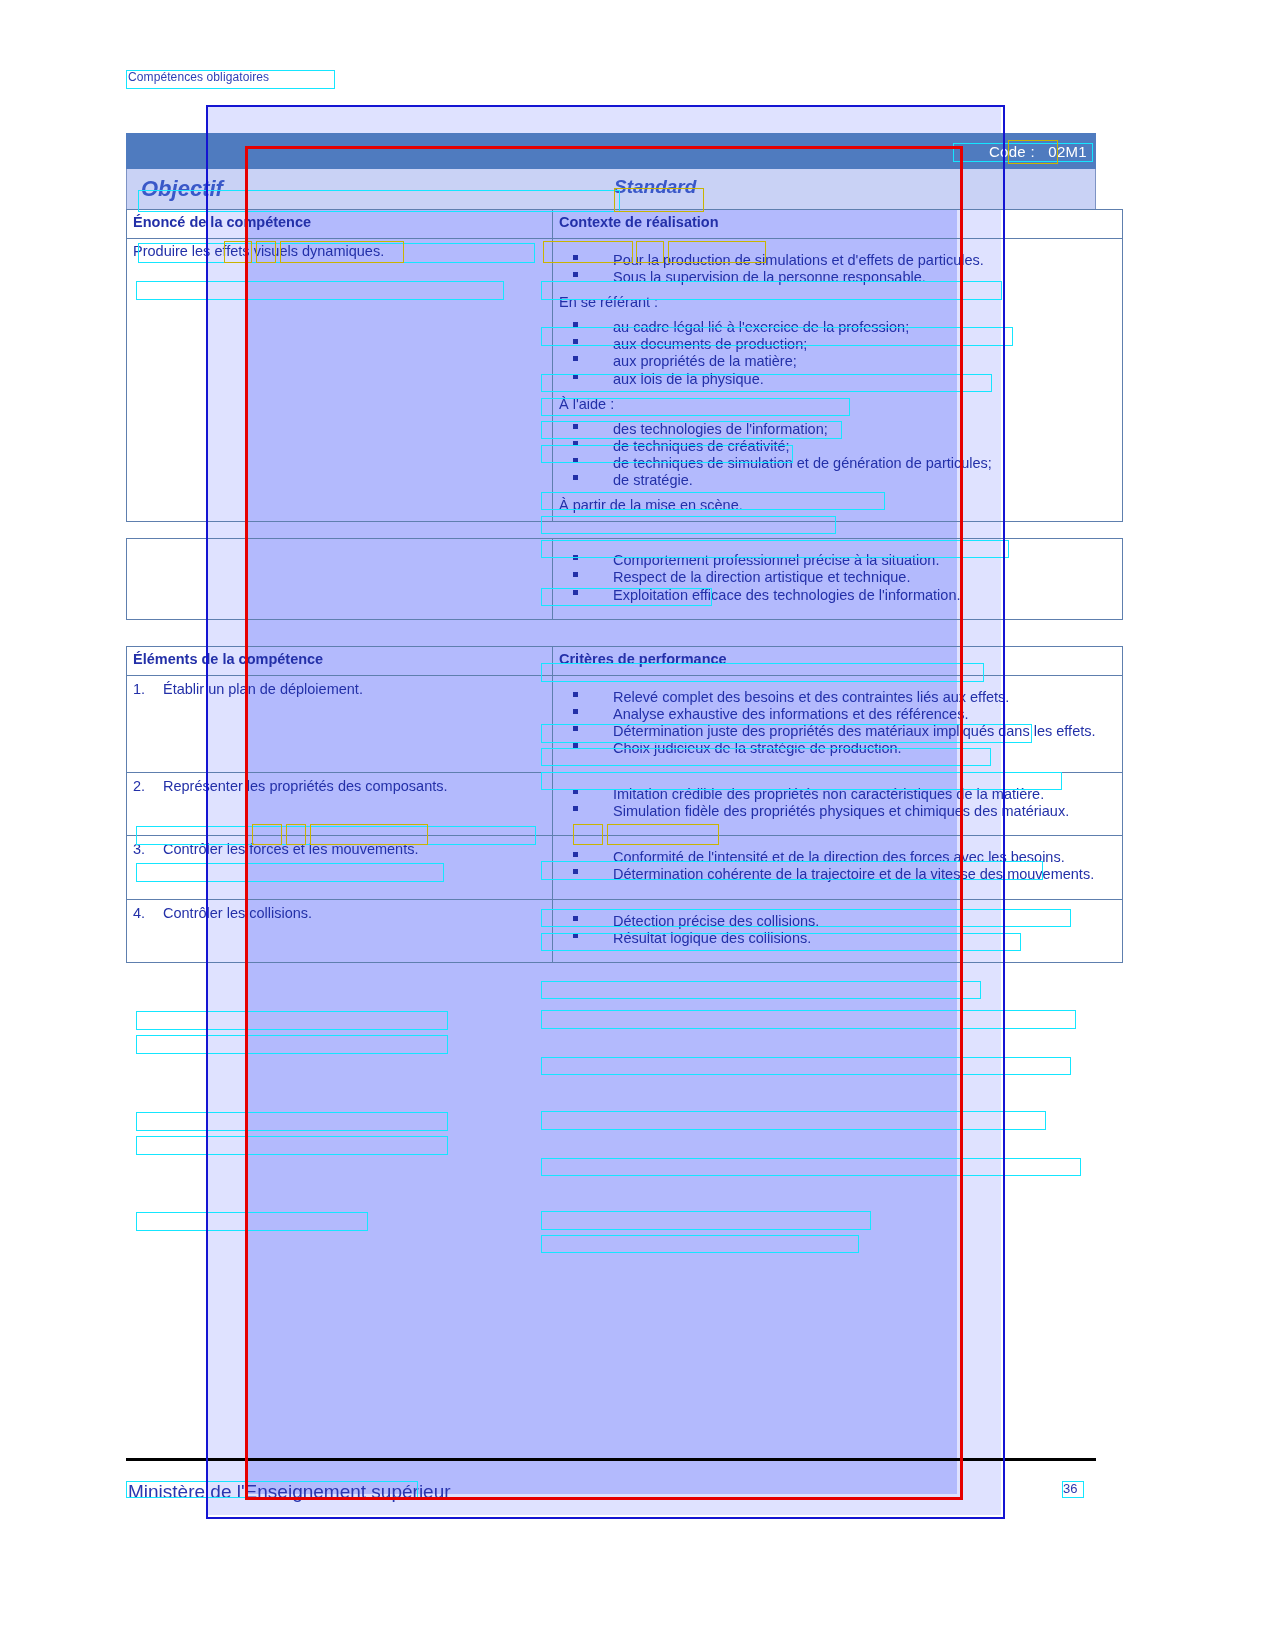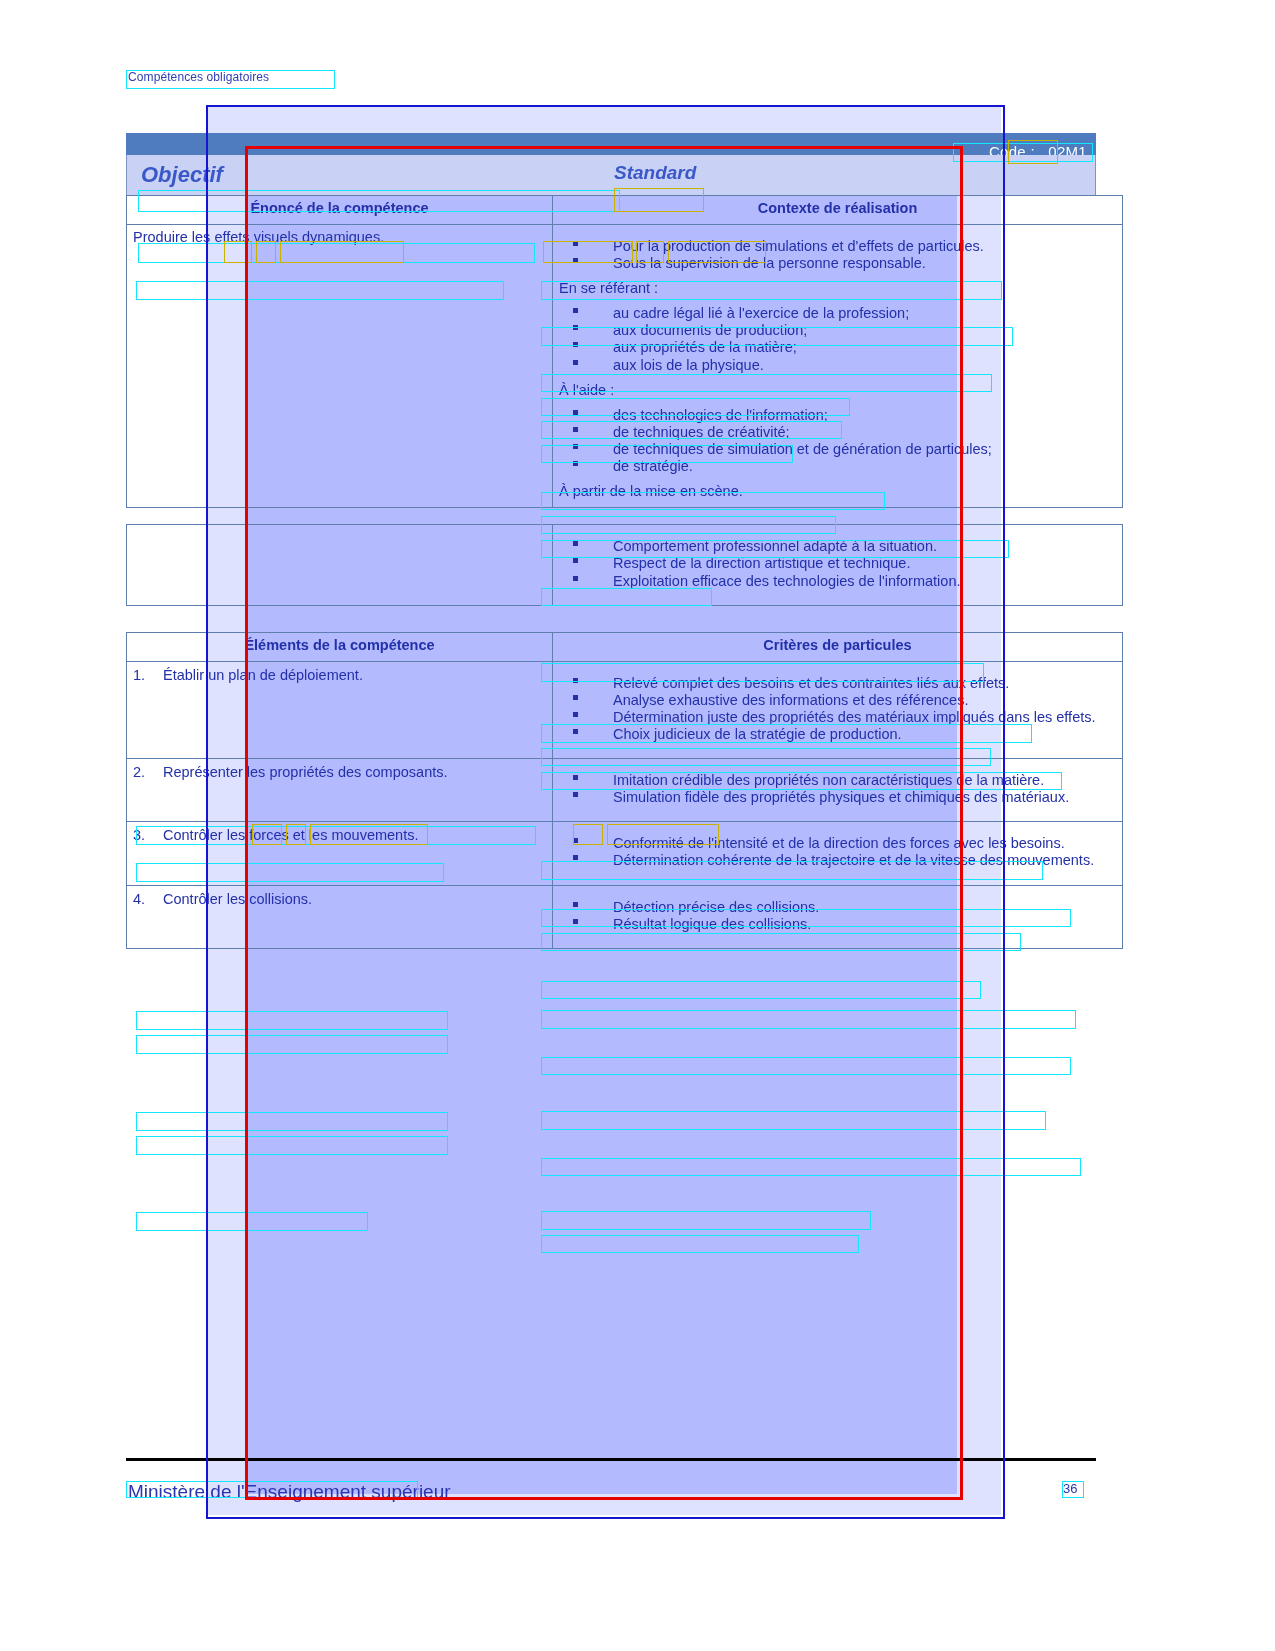--- a/index.html
+++ b/index.html
@@ -27,21 +27,21 @@
 
   
   .doc-title{
     position:absolute;left:128px;top:70px;
     font-size:12px;color:#2c3fb5;letter-spacing:.1px;
   }
 
   .tbl{position:absolute;left:126px;top:133px;width:970px;}
 
   .band-head{
-    position:relative;height:22px;background:#4f7bbf;
+    position:relative;height:36px;background:#4f7bbf;
     border:1px solid #4f7bbf;box-sizing:border-box;
   }
   .band-head .code{
     position:absolute;right:8px;top:9px;color:#ffffff;
     font-size:15px;letter-spacing:.3px;white-space:pre;
   }
 
   .band-obj{
     position:relative;height:40px;background:#c9d2f5;
     border-left:1px solid #7d93c4;border-right:1px solid #7d93c4;
@@ -55,21 +55,21 @@
     position:absolute;left:487px;top:7px;
     font-size:19px;font-weight:bold;font-style:italic;color:#3a58c8;
   }
 
   table.grid{border-collapse:collapse;width:970px;table-layout:fixed;}
   table.grid td{
     border:1px solid #5e7fae;vertical-align:top;
     padding:5px 6px 7px 6px;font-size:14.5px;line-height:1.10;
     color:#2330a8;
   }
-  td.hdr{font-weight:bold;text-align:center;}
+  td.hdr{font-weight:bold;}
   .colA{width:413px;}
   .colB{width:557px;}
 
   ul.bl{list-style:none;margin:8px;padding:0;}
   ul.bl>li{position:relative;padding-left:46px;margin:0 0 0 0;line-height:1.18;}
   ul.bl>li .bul{position:absolute;left:6px;top:3px;width:5px;height:5px;background:#2330a8;}
   p.plain{margin:0;padding:0;line-height:1.18;}
 
   ol.el{list-style:none;margin:0;padding:0;}
   ol.el>li{position:relative;padding-left:30px;line-height:1.18;}
@@ -136,36 +136,36 @@
       </table>
 
     <div style="height:16px;"></div>
 
     <table class="grid">
       <tbody>
       <tr>
         <td class="colA">&nbsp;</td>
         <td class="colB">
           <ul class="bl">
-            <li><span class="bul"></span><span>Comportement professionnel adapté à la situation.</span></li>
+            <li><span class="bul"></span><span>Comportement professionnel précise à la situation.</span></li>
             <li><span class="bul"></span><span>Respect de la direction artistique et technique.</span></li>
             <li><span class="bul"></span><span>Exploitation efficace des technologies de l'information.</span></li>
           </ul>
         </td>
       </tr>
     </tbody>
       </table>
 
     <div style="height:26px;"></div>
 
     <table class="grid">
       <tbody>
           <tr>
         <td class="colA hdr">Éléments de la compétence</td>
-        <td class="colB hdr">Critères de particules</td>
+        <td class="colB hdr">Critères de performance</td>
       </tr>
 
       <tr>
         <td class="colA">
           <ol class="el">
             <li><span class="num">1.</span><span>Établir un plan de déploiement.</span></li>
           </ol>
         </td>
         <td class="colB">
           <ul class="bl">

